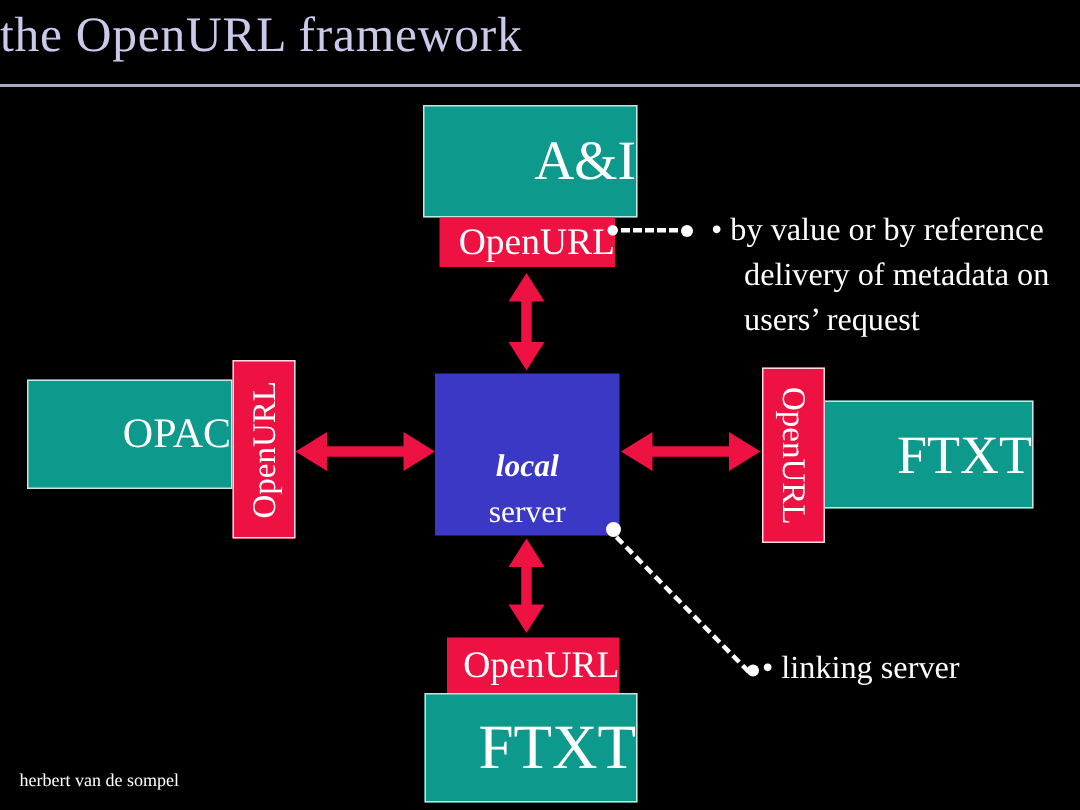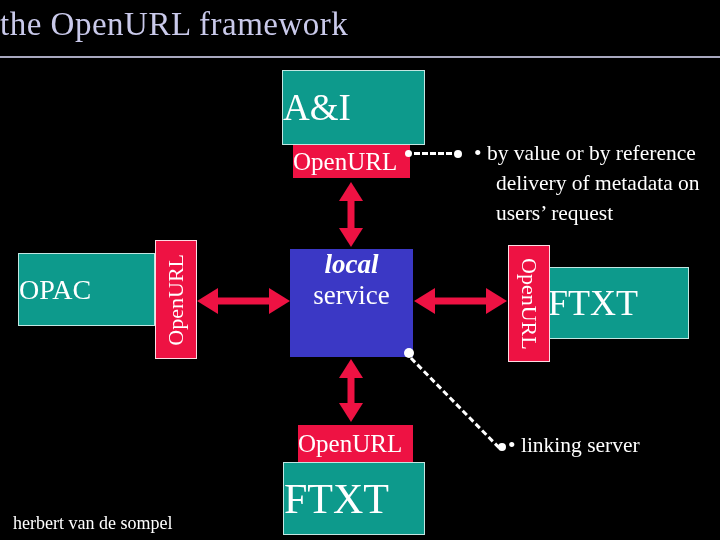--- a/index.html
+++ b/index.html
@@ -7,37 +7,37 @@
     position:relative;width:720px;height:540px;background:#000;overflow:hidden;
     font-family:"Liberation Serif", serif;
   }
   
   .title{
     position:absolute;top:6px;left:0;width:720px;text-align:left;
     font-size:33px;color:#c9c9ea;letter-spacing:.5px;
   }
   .title-rule{position:absolute;top:56px;left:0;width:720px;height:2px;background:#a8a8bf;}
   
-  .box{position:absolute;display:flex;align-items:center;justify-content:flex-start;color:#fff;}
+  .box{position:absolute;display:flex;align-items:center;justify-content:flex-end;color:#fff;}
   .teal{background:#0d9a8c;border:1px solid rgba(255,255,255,.75);}
   .redbox{background:#ee1243;}
   .bluebox{background:#3b38c5;}
   .bar{
     position:absolute;background:#ee1243;border:1px solid rgba(255,255,255,.85);
     display:flex;align-items:center;justify-content:center;color:#fff;z-index:4;
   }
   .vtext-up{writing-mode:vertical-rl;transform:rotate(180deg);font-size:22px;}
   .vtext-down{writing-mode:vertical-rl;font-size:22px;}
   .ai-box{left:282px;top:70px;width:141px;height:73px;font-size:37px;}
   .openurl-top{left:293px;top:145px;width:117px;height:33px;font-size:25px;}
   .opac-box{left:18px;top:253px;width:135px;height:71px;font-size:28px;}
   .left-bar{left:155px;top:240px;width:40px;height:117px;}
   .local-box{
     left:290px;top:249px;width:123px;height:108px;
-    flex-direction:column;font-size:27px;line-height:31px;text-align:center;
+    flex-direction:column;font-size:21px;line-height:31px;text-align:center;
   }
   .local-line1{font-weight:bold;font-style:italic;}
   .right-bar{left:508px;top:245px;width:40px;height:115px;}
   .ftxt-right{left:547px;top:267px;width:140px;height:70px;font-size:36px;}
   .openurl-bottom{left:298px;top:425px;width:115px;height:37px;font-size:25px;z-index:3;}
   .ftxt-bottom{left:283px;top:462px;width:140px;height:71px;font-size:42px;}
   
   .arrow{position:absolute;}
   .arrow .shaft-h{position:absolute;left:16px;right:16px;top:50%;transform:translateY(-50%);height:7px;background:#ee1243;}
   .arrow .head-left{position:absolute;left:0;top:50%;transform:translateY(-50%);width:0;height:0;
@@ -63,21 +63,21 @@
   .dash-diag{
     position:absolute;left:412px;top:357px;width:126px;border-top:3px dashed #fff;
     transform:rotate(45.5deg);transform-origin:0 0;z-index:5;
   }
   
   .note{position:absolute;color:#fff;font-size:21.5px;line-height:30px;}
   .note-metadata{left:474px;top:138px;width:248px;}
   .note-metadata .cont{padding-left:22px;}
   .note-linking{left:508px;top:430px;width:200px;}
   
-  .footer{position:absolute;left:13px;top:513px;color:#fff;font-size:18px;}
+  .footer{position:absolute;left:13px;top:513px;color:#fff;font-size:12px;}
 </style>
 </head>
 <body>
 
 <div class="slide">
 
   <div class="title">the OpenURL framework</div>
   <div class="title-rule"></div>
 
   <div class="box teal ai-box">
@@ -99,21 +99,21 @@
 
   <div class="box teal opac-box">
     <span>OPAC</span>
   </div>
   <div class="bar left-bar">
     <span class="vtext-up">OpenURL</span>
   </div>
 
   <div class="box bluebox local-box">
     <span class="local-line1">local</span>
-    <span>service</span>
+    <span>server</span>
   </div>
 
   <div class="bar right-bar">
     <span class="vtext-down">OpenURL</span>
   </div>
   <div class="box teal ftxt-right">
     <span>FTXT</span>
   </div>
 
   <div class="arrow arrow-ai-local">

